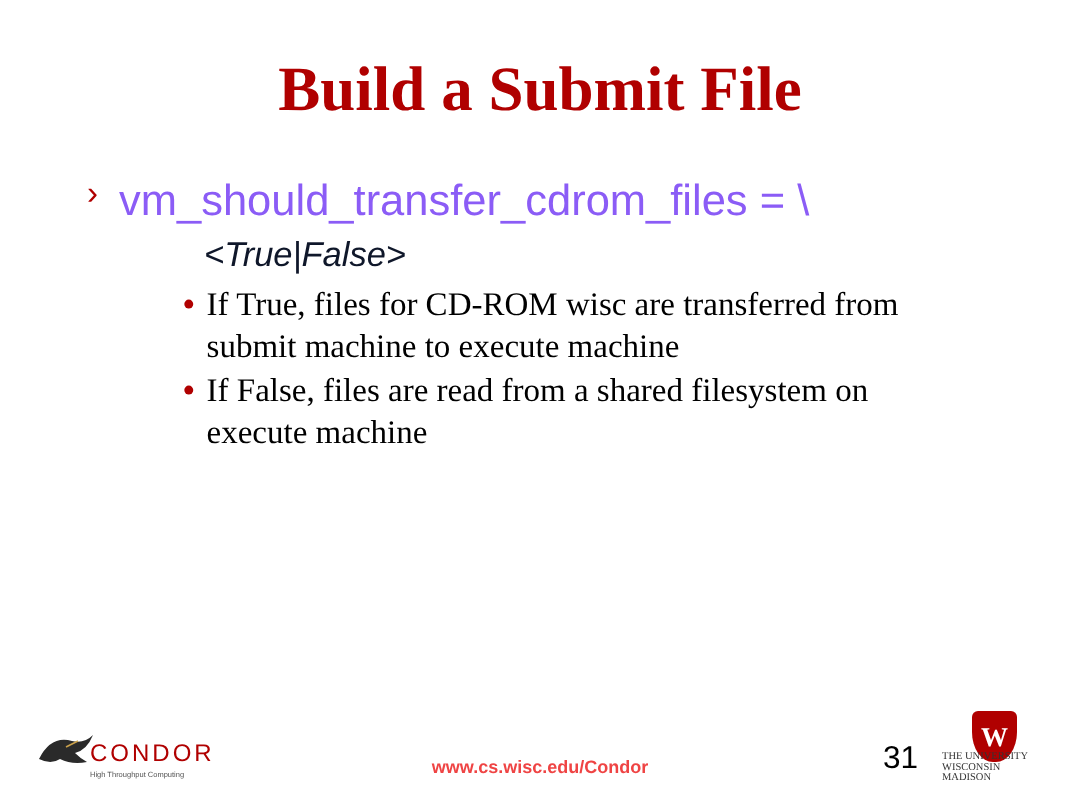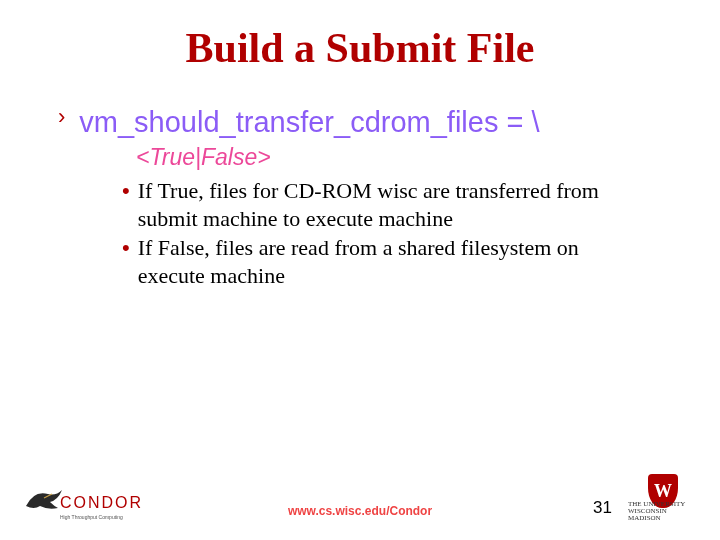--- a/index.html
+++ b/index.html
@@ -4,21 +4,21 @@
 <style>
   * { margin: 0; padding: 0; box-sizing: border-box; }
   html, body { width: 720px; height: 540px; background: #fff; font-family: Arial, Helvetica, sans-serif; }
   .slide { width: 720px; height: 540px; position: relative; padding: 20px 50px 0 50px; }
   .title {
     font-family: "Comic Sans MS", "Comic Sans", cursive;
     font-size: 42px;
     font-weight: bold;
     color: #b00000;
     text-align: center;
-    margin-top: 4px;
+    margin-top: 16px;
     margin-bottom: 32px;
   }
   .bullet-l1 {
     display: flex;
     align-items: flex-start;
     gap: 14px;
     margin-left: 8px;
     margin-bottom: 4px;
   }
   .bullet-l1 .mark {
@@ -32,21 +32,21 @@
   .bullet-l1 .text {
     font-family: Arial, sans-serif;
     font-size: 29px;
     color: #8b5cf6;
     line-height: 1.25;
   }
   .italic-line {
     font-family: Arial, sans-serif;
     font-size: 23px;
     font-style: italic;
-    color: #ec4899;
+    color: #0f172a;
     margin-left: 86px;
     margin-bottom: 6px;
   }
   .bullet-l2 {
     display: flex;
     align-items: flex-start;
     gap: 8px;
     margin-left: 72px;
     margin-bottom: 2px;
   }
@@ -75,21 +75,21 @@
     font-family: Arial, sans-serif;
     font-size: 12px;
     font-weight: bold;
     color: #ef4444;
   }
   .page-num {
     position: absolute;
     right: 108px;
     bottom: 8px;
     font-family: Arial, sans-serif;
-    font-size: 17px;
+    font-size: 21px;
     color: #000;
   }
   .logo-left {
     position: absolute;
     left: 22px;
     bottom: 8px;
     width: 130px;
     height: 36px;
   }
   .logo-right {

